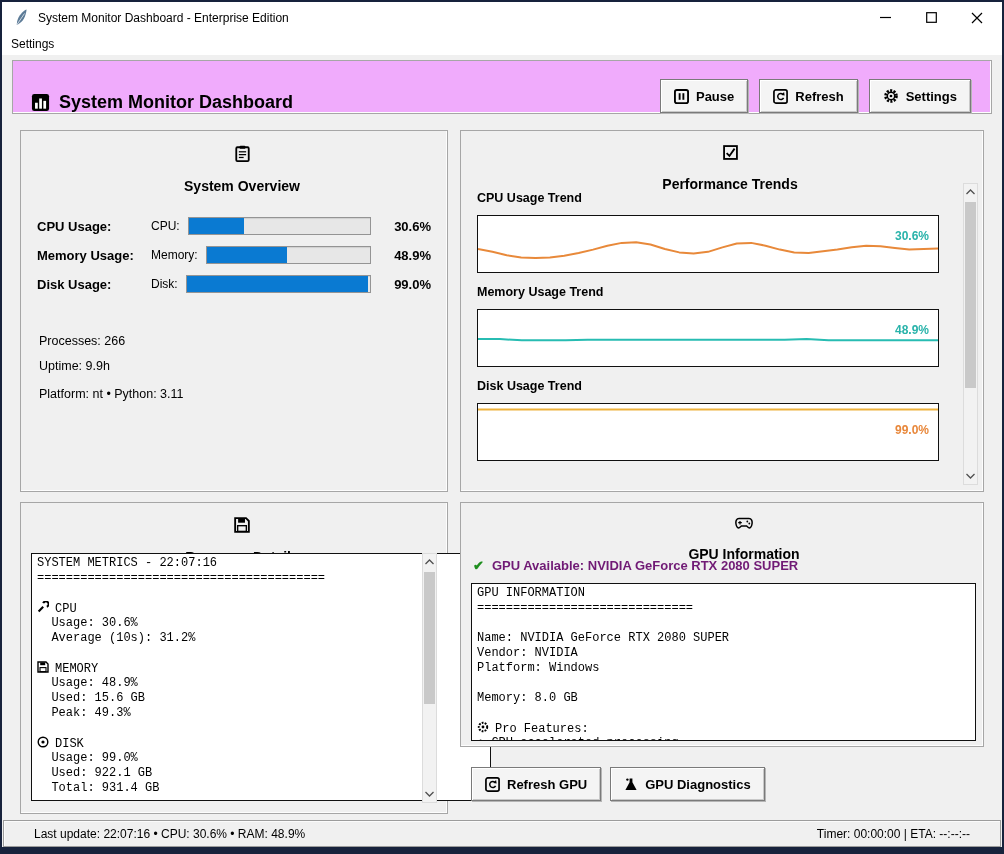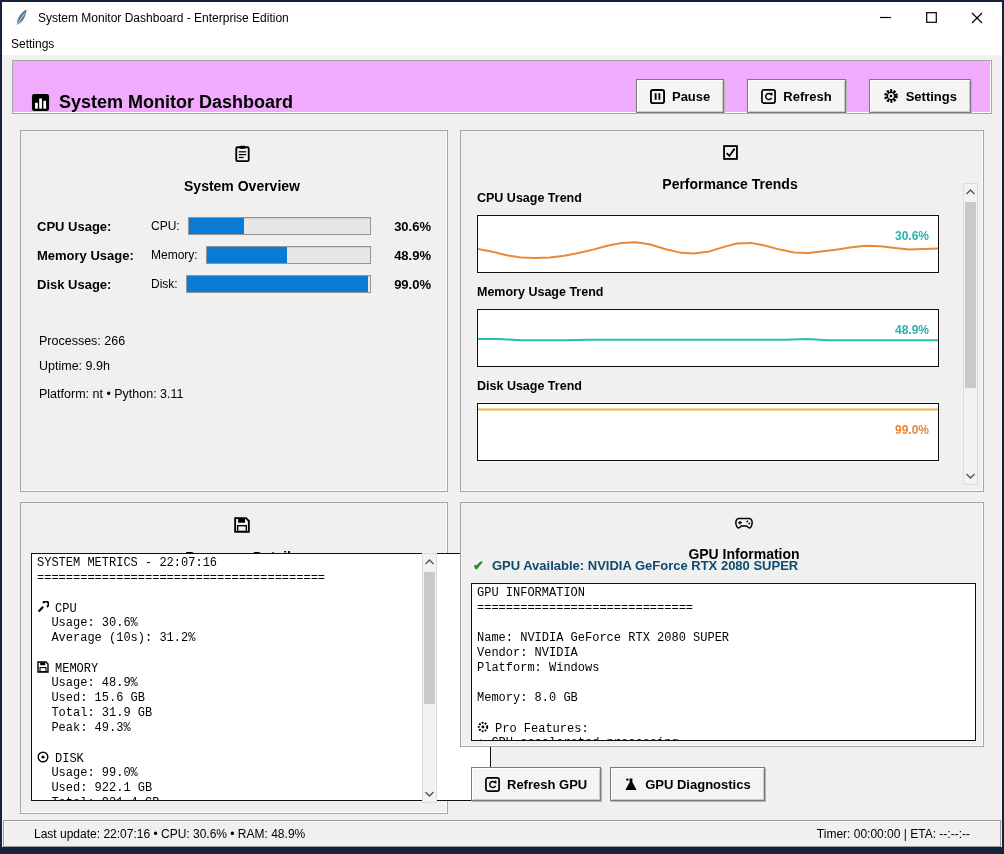--- a/index.html
+++ b/index.html
@@ -27,21 +27,21 @@
 
   .header-frame { position:absolute; left:10px; top:5px; width:980px; height:54px;
                   background:#f0abfc; border:1px solid #a6a6a6; box-shadow: inset -1px -1px 0 #fdfdfd;
                   display:flex; align-items:flex-end; }
   .header-title { display:flex; align-items:center; gap:9px; margin-left:18px; font-size:18px; font-weight:bold; }
 
   .btn3d { display:inline-flex; align-items:center; gap:7px; height:34px; padding:0 13px;
            background:#f4f4f4; border:1px solid #7a7a7a; font-family:"Liberation Sans",sans-serif;
            font-size:13px; font-weight:bold; color:#000;
            box-shadow: inset 1px 1px 0 #ffffff, inset -1px -1px 0 #c9c9c9, 1px 1px 0 #b5b5b5; cursor:default; }
-  .header-buttons { position:absolute; right:20px; display:flex; gap:23px; }
+  .header-buttons { position:absolute; right:20px; display:flex; gap:11px; }
 
   .panel { position:absolute; background:#f0f0f0; border:1px solid #a6a6a6; box-shadow: inset -1px -1px 0 #fdfdfd; }
   #overview-panel { left:18px; top:75px;  width:428px; height:362px; }
   #trends-panel   { left:458px; top:75px; width:524px; height:362px; }
   #details-panel  { left:18px; top:447px; width:428px; height:312px; }
   #gpu-panel      { left:458px; top:447px; width:524px; height:245px;padding-left:28px; }
 
   .panel-title { display:flex; align-items:center; gap:16px; margin:14px 0 0 16px;
                  font-size:14px; font-weight:bold;flex-direction:column; }
 
@@ -288,21 +288,20 @@
           <div class="tline">  Usage: 30.6%</div>
           <div class="tline">  Average (10s): 31.2%</div>
           <div class="tline"></div>
           <div class="tline"><span class="mini-icon"><svg viewBox="0 0 12 12">
                 <path d="M1 1 H9 L11 3 V11 H1 Z" fill="none" stroke="#000" stroke-width="1.4"></path>
                 <rect x="3.2" y="1.4" width="5" height="2.8" fill="#000"></rect>
                 <rect x="3" y="6.6" width="6" height="4" fill="none" stroke="#000" stroke-width="1.1"></rect>
               </svg></span>MEMORY</div>
           <div class="tline">  Usage: 48.9%</div>
           <div class="tline">  Used: 15.6 GB</div>
-          <div class="tline">  Total: 31.9 GB</div>
           <div class="tline">  Peak: 49.3%</div>
           <div class="tline"></div>
           <div class="tline"><span class="mini-icon"><svg viewBox="0 0 12 12">
                 <circle cx="6" cy="6" r="4.8" fill="none" stroke="#000" stroke-width="1.4"></circle>
                 <circle cx="6" cy="6" r="1.6" fill="#000"></circle>
               </svg></span>DISK</div>
           <div class="tline">  Usage: 99.0%</div>
           <div class="tline">  Used: 922.1 GB</div>
           <div class="tline">  Total: 931.4 GB</div>
         </div>
@@ -326,21 +325,21 @@
         <svg class="icon-svg" width="18" height="13" viewBox="0 0 18 12">
           <path d="M4 1 H14 C16.5 1 17.5 3.5 17 6.5 C16.6 9.5 15 11 13.6 10.2 L11.6 8.4 H6.4 L4.4 10.2 C3 11 1.4 9.5 1 6.5 C0.5 3.5 1.5 1 4 1 Z" fill="none" stroke="#000" stroke-width="1.5"></path>
           <path d="M5 3.4 V7 M3.2 5.2 H6.8" stroke="#000" stroke-width="1.2"></path>
           <circle cx="12.3" cy="4" r="0.9" fill="#000"></circle>
             <circle cx="14.3" cy="6" r="0.9" fill="#000"></circle>
         </svg>
         <span>GPU Information</span>
       </div>
       <div class="gpu-status">
         <span style="color: rgb(31, 143, 31);">✔</span>
-        <span style="color: #0c4a6e;">GPU Available: NVIDIA GeForce RTX 2080 SUPER</span>
+        <span style="color: #701a75;">GPU Available: NVIDIA GeForce RTX 2080 SUPER</span>
       </div>
       <div class="textbox" id="gpu-text">
           <div class="tline">GPU INFORMATION</div>
           <div class="tline">==============================</div>
           <div class="tline"></div>
           <div class="tline">Name: NVIDIA GeForce RTX 2080 SUPER</div>
           <div class="tline">Vendor: NVIDIA</div>
           <div class="tline">Platform: Windows</div>
           <div class="tline"></div>
           <div class="tline">Memory: 8.0 GB</div>

